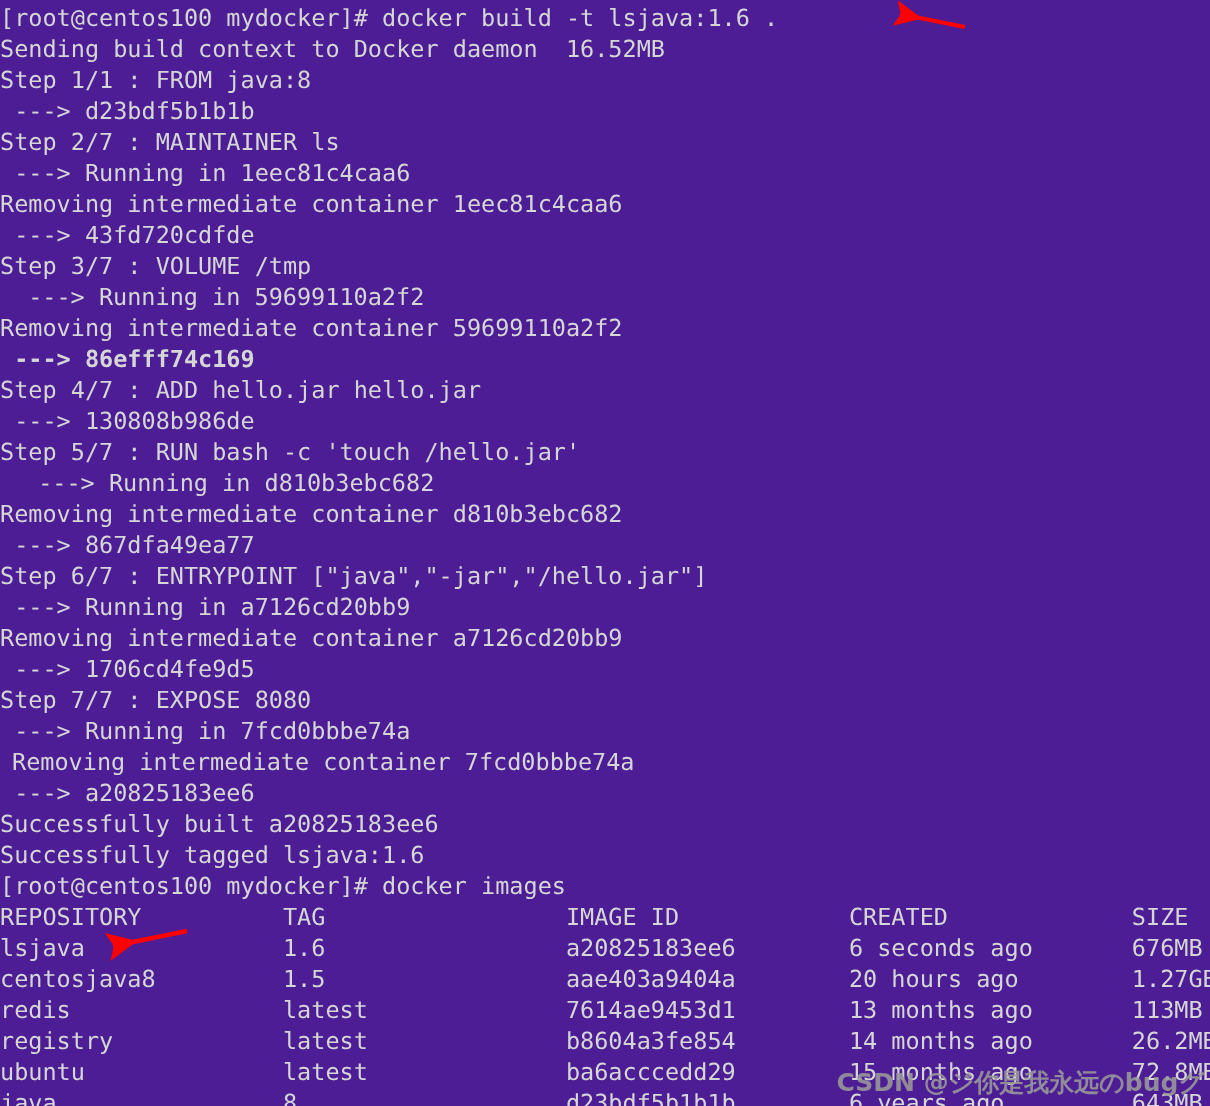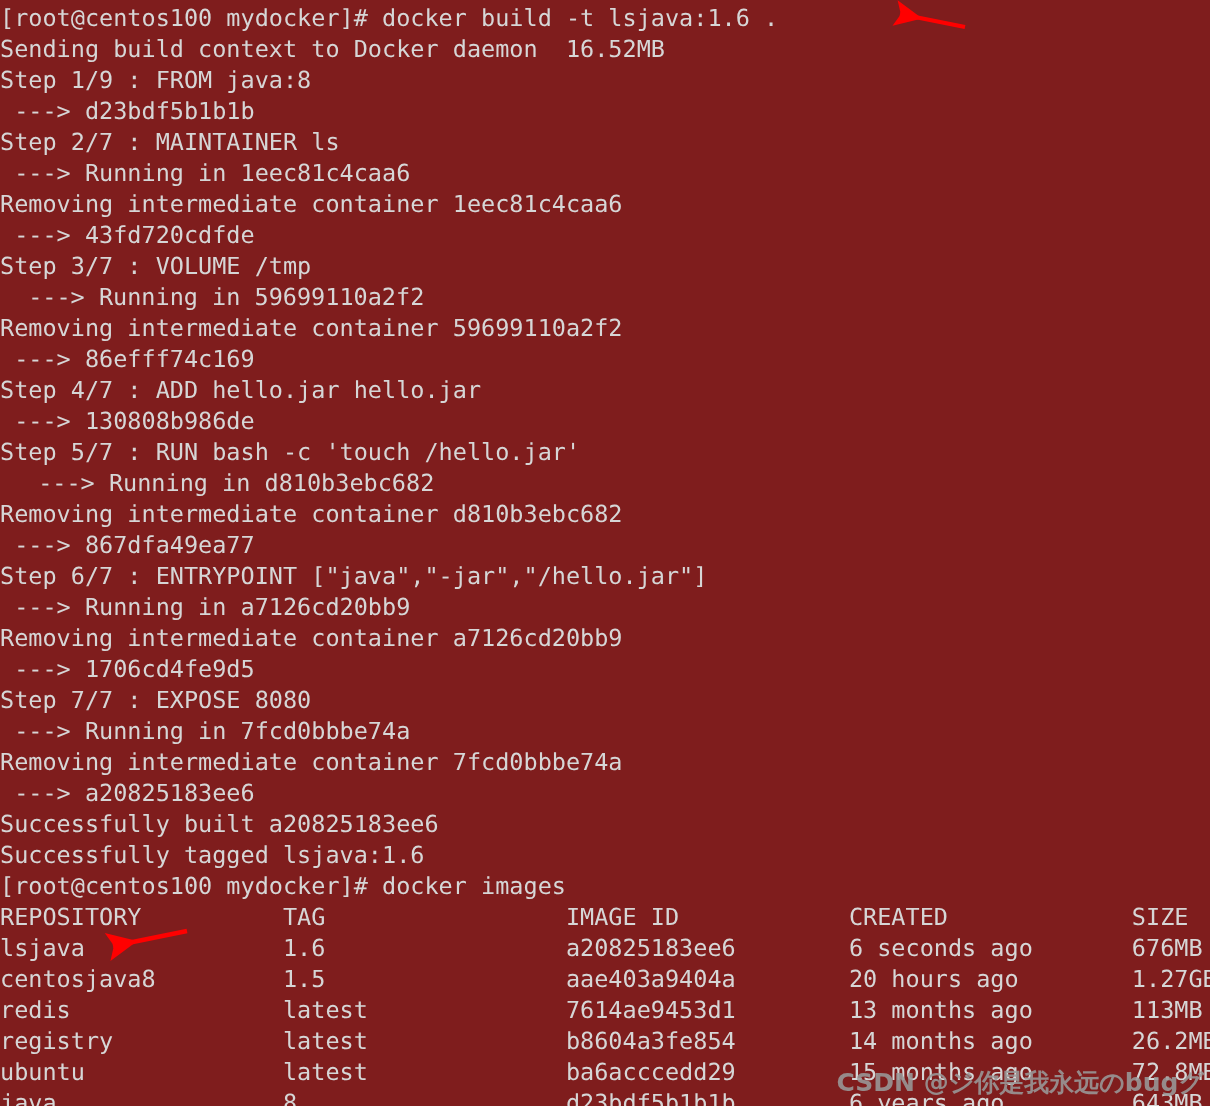--- a/index.html
+++ b/index.html
@@ -54,47 +54,47 @@
     font-size: 25px;
     line-height: 22px;
     white-space: pre;
     opacity: 0.88;
     font-weight: bold;
   }
 </style>
 </head>
 <body>
 
-<div id="terminal" style="background: #7f1d1d;">
+<div id="terminal" style="background: #4c1d95;">
   <div id="terminal-output" style="color: rgb(214, 214, 214);">
       <div class="term-line" style="top: 3px;">[root@centos100 mydocker]# docker build -t lsjava:1.6 .</div>
       <div class="term-line" style="top: 34px;">Sending build context to Docker daemon  16.52MB</div>
-      <div class="term-line" style="top: 65px;">Step 1/9 : FROM java:8</div>
+      <div class="term-line" style="top: 65px;">Step 1/1 : FROM java:8</div>
       <div class="term-line" style="top: 96px;"> ---&gt; d23bdf5b1b1b</div>
       <div class="term-line" style="top: 127px;">Step 2/7 : MAINTAINER ls</div>
       <div class="term-line" style="top: 158px;"> ---&gt; Running in 1eec81c4caa6</div>
       <div class="term-line" style="top: 189px;">Removing intermediate container 1eec81c4caa6</div>
       <div class="term-line" style="top: 220px;"> ---&gt; 43fd720cdfde</div>
       <div class="term-line" style="top: 251px;">Step 3/7 : VOLUME /tmp</div>
       <div class="term-line" style="top: 282px; margin-left: 14px;"> ---&gt; Running in 59699110a2f2</div>
       <div class="term-line" style="top: 313px;">Removing intermediate container 59699110a2f2</div>
-      <div class="term-line" style="top: 344px;"> ---&gt; 86efff74c169</div>
+      <div class="term-line" style="top: 344px; font-weight: bold;"> ---&gt; 86efff74c169</div>
       <div class="term-line" style="top: 375px;">Step 4/7 : ADD hello.jar hello.jar</div>
       <div class="term-line" style="top: 406px;"> ---&gt; 130808b986de</div>
       <div class="term-line" style="top: 437px;">Step 5/7 : RUN bash -c 'touch /hello.jar'</div>
       <div class="term-line" style="top: 468px; padding-left: 24px;"> ---&gt; Running in d810b3ebc682</div>
       <div class="term-line" style="top: 499px;">Removing intermediate container d810b3ebc682</div>
       <div class="term-line" style="top: 530px;"> ---&gt; 867dfa49ea77</div>
       <div class="term-line" style="top: 561px;">Step 6/7 : ENTRYPOINT ["java","-jar","/hello.jar"]</div>
       <div class="term-line" style="top: 592px;"> ---&gt; Running in a7126cd20bb9</div>
       <div class="term-line" style="top: 623px;">Removing intermediate container a7126cd20bb9</div>
       <div class="term-line" style="top: 654px;"> ---&gt; 1706cd4fe9d5</div>
       <div class="term-line" style="top: 685px;">Step 7/7 : EXPOSE 8080</div>
       <div class="term-line" style="top: 716px;"> ---&gt; Running in 7fcd0bbbe74a</div>
-      <div class="term-line" style="top: 747px;">Removing intermediate container 7fcd0bbbe74a</div>
+      <div class="term-line" style="top: 747px; padding-left: 12px;">Removing intermediate container 7fcd0bbbe74a</div>
       <div class="term-line" style="top: 778px;"> ---&gt; a20825183ee6</div>
       <div class="term-line" style="top: 809px;">Successfully built a20825183ee6</div>
       <div class="term-line" style="top: 840px;">Successfully tagged lsjava:1.6</div>
       <div class="term-line" style="top: 871px;">[root@centos100 mydocker]# docker images</div>
       <div class="term-line" style="top: 902px;">REPOSITORY          TAG                 IMAGE ID            CREATED             SIZE</div>
       <div class="term-line" style="top: 933px;">lsjava              1.6                 a20825183ee6        6 seconds ago       676MB</div>
       <div class="term-line" style="top: 964px;">centosjava8         1.5                 aae403a9404a        20 hours ago        1.27GB</div>
       <div class="term-line" style="top: 995px;">redis               latest              7614ae9453d1        13 months ago       113MB</div>
       <div class="term-line" style="top: 1026px;">registry            latest              b8604a3fe854        14 months ago       26.2MB</div>
       <div class="term-line" style="top: 1057px;">ubuntu              latest              ba6acccedd29        15 months ago       72.8MB</div>

